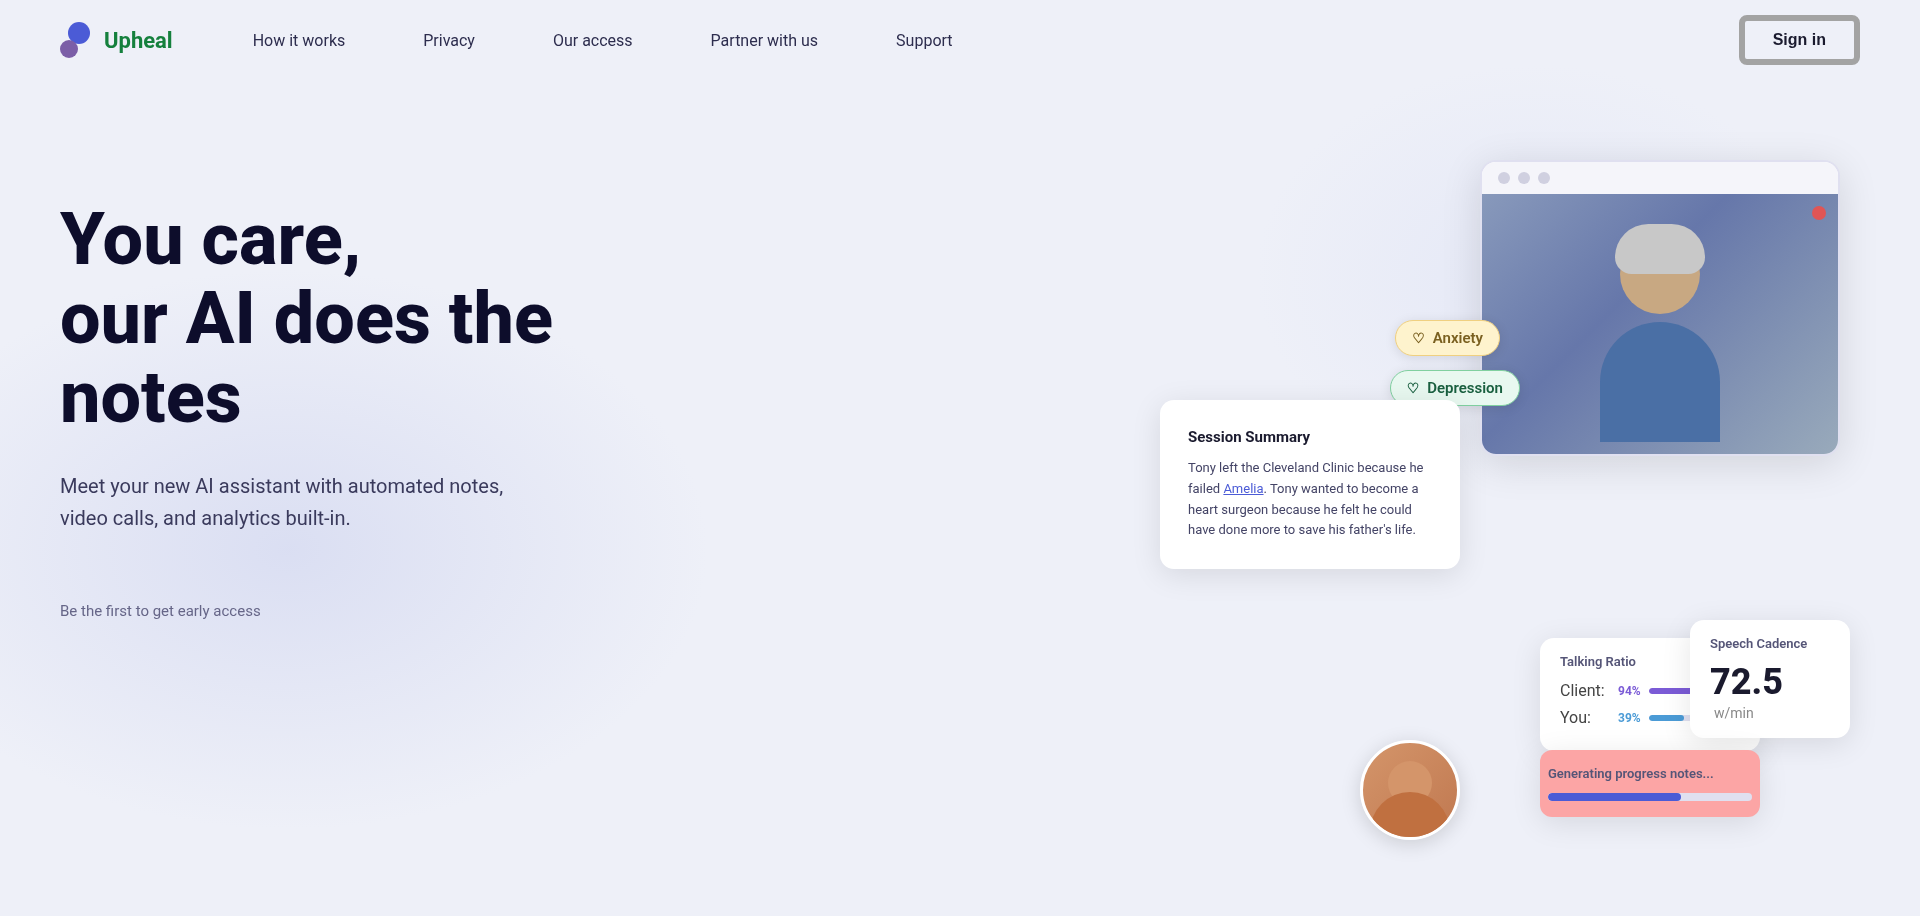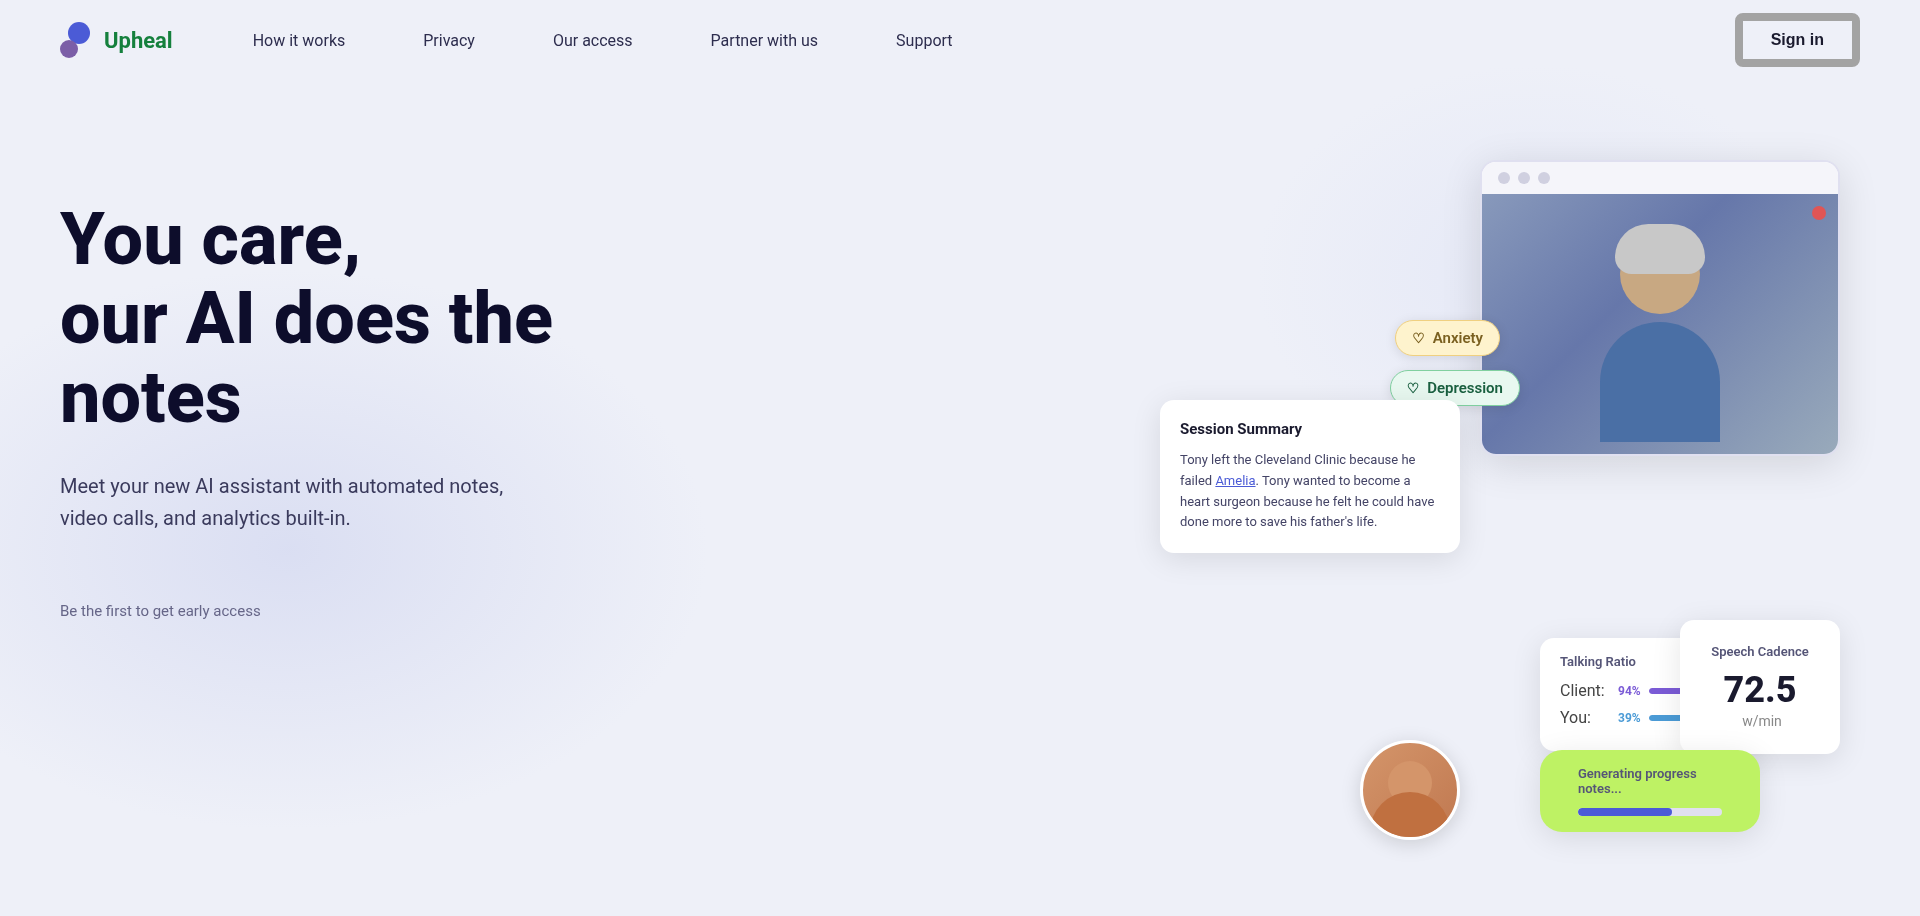--- a/index.html
+++ b/index.html
@@ -88,21 +88,21 @@
       cursor: pointer;
       font-weight: 400;
     }
 
     .nav-actions {
       margin-left: auto;
     }
 
     .sign-in-btn {
       padding: 10px 28px;
-      border: 8px solid #a3a3a3;
+      border: 6px solid #a3a3a3;
       border-radius: 8px;
       background: transparent;
       font-size: 16px;
       font-weight: 600;
       color: #1a1a2e;
       cursor: pointer;
     }
 
     
     .hero {
@@ -288,21 +288,21 @@
     }
 
     
     .session-card {
       position: absolute;
       top: 300px;
       right: 460px;
       width: 300px;
       background: white;
       border-radius: 14px;
-      padding: 20px;
+      padding: 28px;
       box-shadow: 0 6px 30px rgba(0,0,0,0.1);
     }
 
     .session-card-title {
       font-size: 15px;
       font-weight: 700;
       color: #1a1a2e;
       margin-bottom: 12px;
     }
 
@@ -370,27 +370,26 @@
       border-radius: 3px;
     }
 
     .ratio-bar-fill.client { background: #7B5BD6; }
     .ratio-bar-fill.you { background: #4B9BD6; }
 
     
     .cadence-card {
       position: absolute;
       top: 520px;
-      right: 80px;
+      right: 70px;
       width: 160px;
       background: white;
       border-radius: 14px;
-      padding: 24px 20px;
+      padding: 16px 20px;
       box-shadow: 0 6px 30px rgba(0,0,0,0.1);
-      text-align: center;
     }
 
     .cadence-title {
       font-size: 13px;
       font-weight: 600;
       color: #555577;
       margin-bottom: 10px;
     }
 
     .cadence-value {
@@ -405,23 +404,23 @@
       color: #888;
       margin-left: 4px;
     }
 
     
     .progress-card {
       position: absolute;
       top: 650px;
       right: 160px;
       width: 220px;
-      background: #bef264;
-      border-radius: 22px;
-      padding: 16px 38px;
+      background: #fca5a5;
+      border-radius: 12px;
+      padding: 16px 8px;
       box-shadow: 0 6px 30px rgba(0,0,0,0.1);
     }
 
     .progress-title {
       font-size: 13px;
       font-weight: 600;
       color: #555577;
       margin-bottom: 12px;
     }
 

